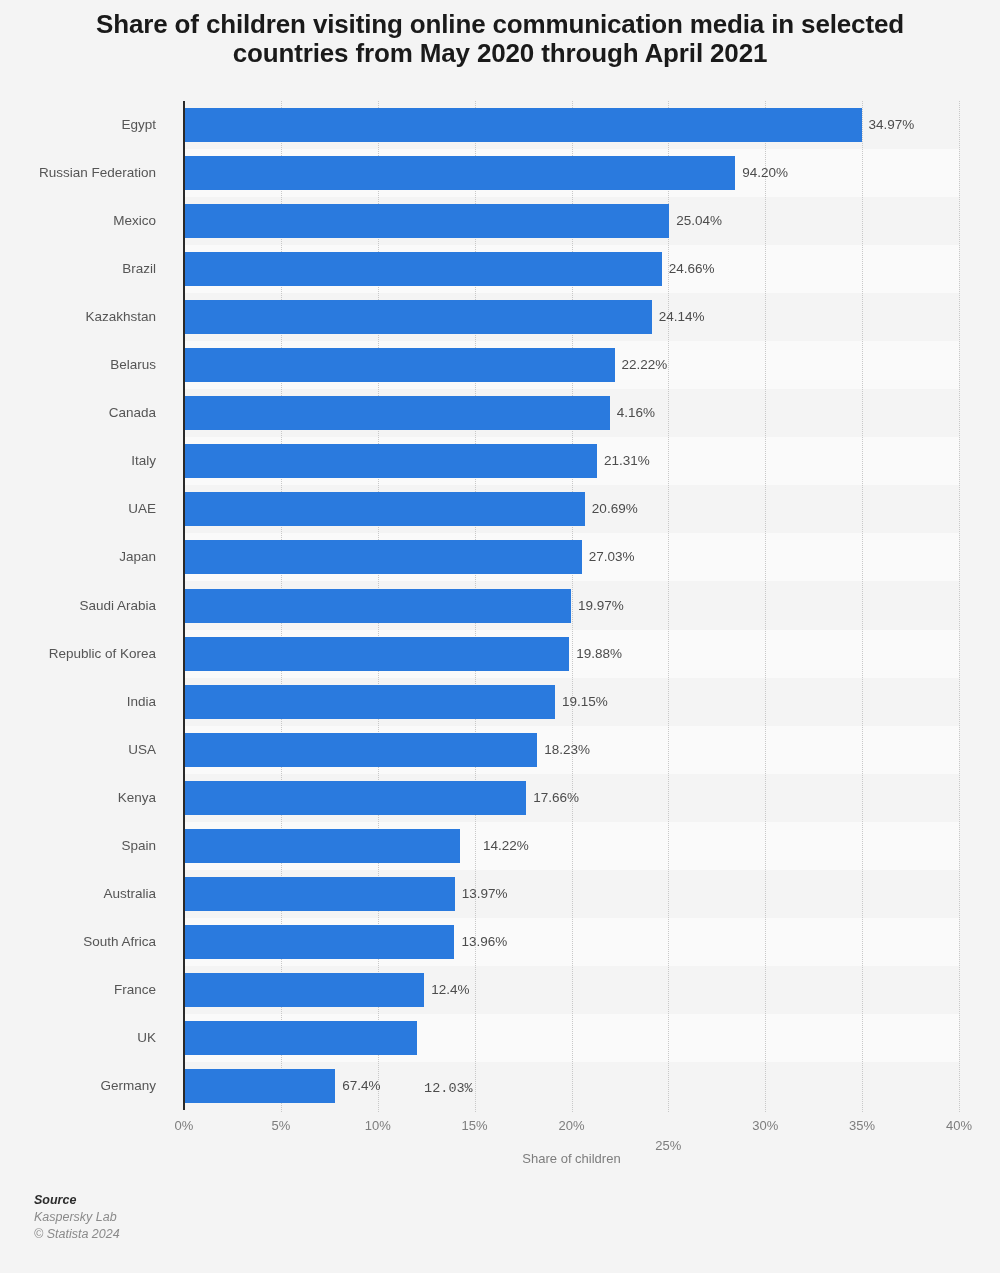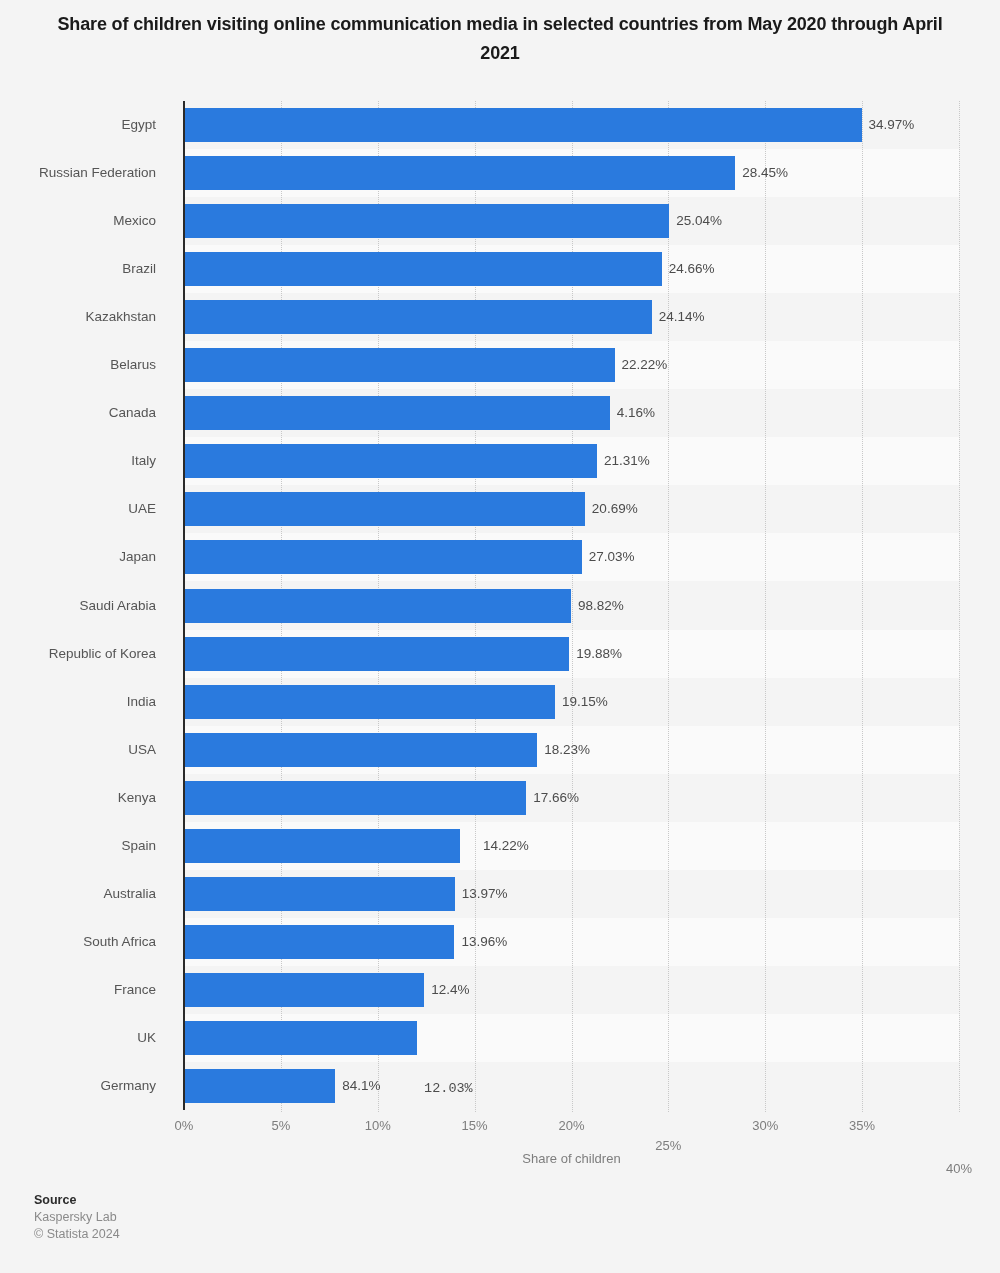--- a/index.html
+++ b/index.html
@@ -18,21 +18,21 @@
     overflow: hidden;
   }
 
   
   #chart-title {
     position: absolute;
     left: 38px;
     top: 10px;
     width: 924px;
     text-align: center;
-    font-size: 18px;
+    font-size: 26px;
     font-weight: bold;
     color: #1a1a1a;
     line-height: 29px;
     letter-spacing: -0.15px;
   }
 
   
   
   #plot {
     position: absolute;
@@ -143,20 +143,21 @@
   .foot-line {
     font-size: 12.5px;
     color: #8a8a8a;
     line-height: 17px;
   }
   #source-block {
     position: absolute;
     left: 34px;
     top: 9px;
     width: 270px;
+    font-style: italic;
   }
   #addinfo-block {
     position: absolute;
     left: 322px;
     top: 9px;
     width: 640px;
   }
 </style>
 </head>
 <body>
@@ -221,73 +222,73 @@
       <div class="cat-label" style="position: absolute; right: 14px; left: auto; top: 823.833px;">South Africa</div>
       <div class="cat-label" style="position: absolute; right: 14px; left: auto; top: 871.881px;">France</div>
       <div class="cat-label" style="position: absolute; right: 14px; left: auto; top: 919.929px;">UK</div>
       <div class="cat-label" style="position: absolute; right: 14px; left: auto; top: 967.976px;">Germany</div>
     </div>
 
   <div id="plot">
       <div class="bar" title="Egypt 34.97%" style="top: 7.02381px; width: 677.544px; background: rgb(42, 122, 222);"></div>
       <div class="bar-label" style="top: 7.02381px; left: 684.544px; text-align: right;">34.97%</div>
       <div class="bar" title="Russian Federation 28.45%" style="top: 55.0714px; width: 551.219px; background: rgb(42, 122, 222);"></div>
-      <div class="bar-label" style="top: 55.0714px; left: 558.219px;">28.45%</div>
+      <div class="bar-label" style="top: 55.0714px; left: 558.219px;">94.20%</div>
       <div class="bar" title="Mexico 25.04%" style="top: 103.119px; width: 485.15px; background: rgb(42, 122, 222);"></div>
       <div class="bar-label" style="top: 103.119px; left: 492.15px;">25.04%</div>
       <div class="bar" title="Brazil 24.66%" style="top: 151.167px; width: 477.788px; background: rgb(42, 122, 222);"></div>
       <div class="bar-label" style="top: 151.167px; left: 484.788px;">24.66%</div>
       <div class="bar" title="Kazakhstan 24.14%" style="top: 199.214px; width: 467.712px; background: rgb(42, 122, 222);"></div>
       <div class="bar-label" style="top: 199.214px; left: 474.712px;">24.14%</div>
       <div class="bar" title="Belarus 22.22%" style="top: 247.262px; width: 430.512px; background: rgb(42, 122, 222);"></div>
       <div class="bar-label" style="top: 247.262px; left: 437.512px;">22.22%</div>
       <div class="bar" title="Canada 21.97%" style="top: 295.31px; width: 425.669px; background: rgb(42, 122, 222);"></div>
       <div class="bar-label" style="top: 295.31px; left: 432.669px;">4.16%</div>
       <div class="bar" title="Italy 21.31%" style="top: 343.357px; width: 412.881px; background: rgb(42, 122, 222);"></div>
       <div class="bar-label" style="top: 343.357px; left: 419.881px;">21.31%</div>
       <div class="bar" title="UAE 20.69%" style="top: 391.405px; width: 400.869px; background: rgb(42, 122, 222);"></div>
       <div class="bar-label" style="top: 391.405px; left: 407.869px;">20.69%</div>
       <div class="bar" title="Japan 20.53%" style="top: 439.452px; width: 397.769px; background: rgb(42, 122, 222);"></div>
       <div class="bar-label" style="top: 439.452px; left: 404.769px;">27.03%</div>
       <div class="bar" title="Saudi Arabia 19.97%" style="top: 487.5px; width: 386.919px; background: rgb(42, 122, 222);"></div>
-      <div class="bar-label" style="top: 487.5px; left: 393.919px;">98.82%</div>
+      <div class="bar-label" style="top: 487.5px; left: 393.919px;">19.97%</div>
       <div class="bar" title="Republic of Korea 19.88%" style="top: 535.548px; width: 385.175px; background: rgb(42, 122, 222);"></div>
       <div class="bar-label" style="top: 535.548px; left: 392.175px;">19.88%</div>
       <div class="bar" title="India 19.15%" style="top: 583.595px; width: 371.031px; background: rgb(42, 122, 222);"></div>
       <div class="bar-label" style="top: 583.595px; left: 378.031px;">19.15%</div>
       <div class="bar" title="USA 18.23%" style="top: 631.643px; width: 353.206px; background: rgb(42, 122, 222);"></div>
       <div class="bar-label" style="top: 631.643px; left: 360.206px;">18.23%</div>
       <div class="bar" title="Kenya 17.66%" style="top: 679.69px; width: 342.163px; background: rgb(42, 122, 222);"></div>
       <div class="bar-label" style="top: 679.69px; left: 349.163px;">17.66%</div>
       <div class="bar" title="Spain 14.22%" style="top: 727.738px; width: 275.512px; background: rgb(42, 122, 222);"></div>
       <div class="bar-label" style="top: 727.738px; left: 299px;">14.22%</div>
       <div class="bar" title="Australia 13.97%" style="top: 775.786px; width: 270.669px; background: rgb(42, 122, 222);"></div>
       <div class="bar-label" style="top: 775.786px; left: 277.669px;">13.97%</div>
       <div class="bar" title="South Africa 13.96%" style="top: 823.833px; width: 270.475px; background: rgb(42, 122, 222);"></div>
       <div class="bar-label" style="top: 823.833px; left: 277.475px;">13.96%</div>
       <div class="bar" title="France 12.4%" style="top: 871.881px; width: 240.25px; background: rgb(42, 122, 222);"></div>
       <div class="bar-label" style="top: 871.881px; left: 247.25px;">12.4%</div>
       <div class="bar" title="UK 12.03%" style="top: 919.929px; width: 233.081px; background: rgb(42, 122, 222);"></div>
       <div class="bar-label" style="top: 971px; left: 240.081px; font-family: Liberation Mono, monospace;">12.03%</div>
       <div class="bar" title="Germany 7.8%" style="top: 967.976px; width: 151.125px; background: rgb(42, 122, 222);"></div>
-      <div class="bar-label" style="top: 967.976px; left: 158.125px;">84.1%</div>
+      <div class="bar-label" style="top: 967.976px; left: 158.125px;">67.4%</div>
     </div>
 
   <div id="y-axis-line"></div>
 
   <div id="x-ticks">
       <div class="x-tick" style="left: 184px;">0%</div>
       <div class="x-tick" style="left: 280.875px;">5%</div>
       <div class="x-tick" style="left: 377.75px;">10%</div>
       <div class="x-tick" style="left: 474.625px;">15%</div>
       <div class="x-tick" style="left: 571.5px;">20%</div>
       <div class="x-tick" style="left: 668.375px; margin-top: 20px;">25%</div>
       <div class="x-tick" style="left: 765.25px;">30%</div>
       <div class="x-tick" style="left: 862.125px;">35%</div>
-      <div class="x-tick" style="left: 959px; margin-top: 43px;">40%</div>
+      <div class="x-tick" style="left: 959px;">40%</div>
     </div>
   <div id="x-axis-title">Share of children</div>
 
   <div id="footer">
     <div id="source-block">
       <div class="foot-head">Source</div>
       <div class="foot-line">Kaspersky Lab</div>
       <div class="foot-line">© Statista 2024</div>
     </div>
     <div id="addinfo-block">

